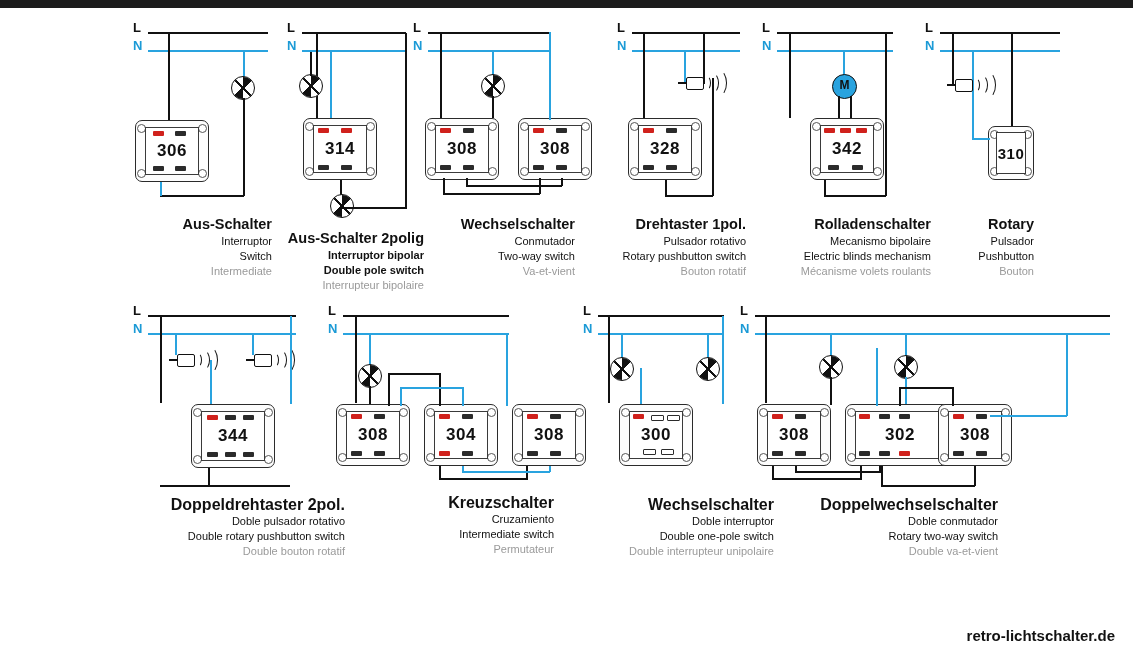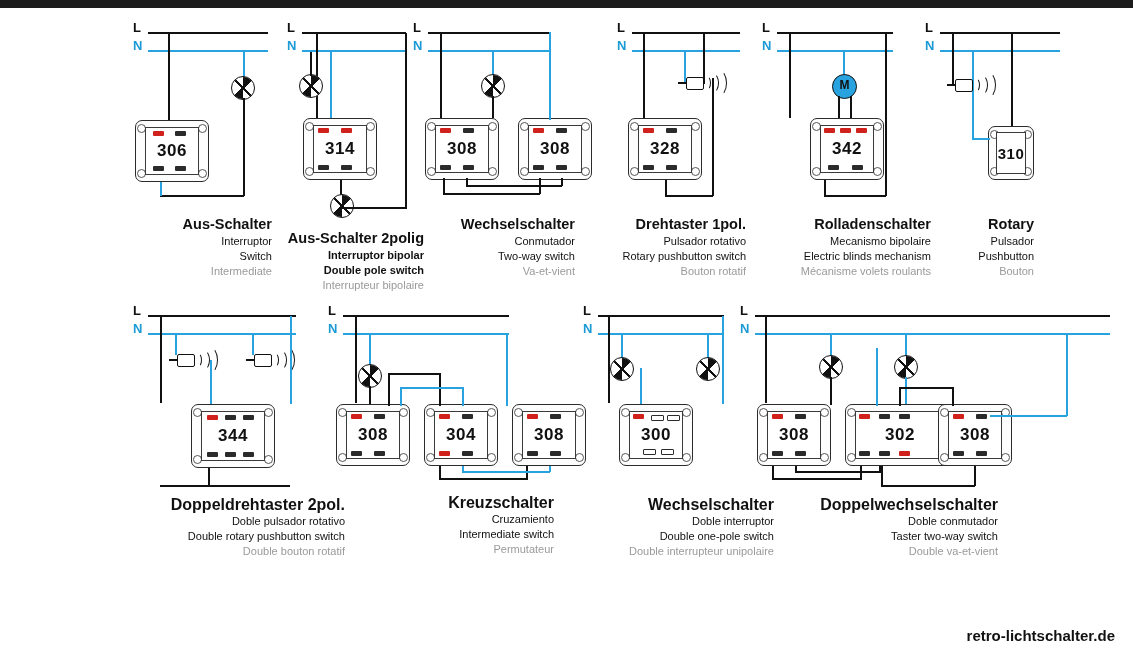--- a/index.html
+++ b/index.html
@@ -633,19 +633,19 @@
     <div class="wire h" style="left:881px;top:477px;width:94px;"></div>
     <div class="wire v" style="left:974px;top:458px;height:20px;"></div>
 
     <div class="wire v blue" style="left:1066px;top:326px;height:82px;"></div>
     <div class="wire h blue" style="left:990px;top:407px;width:77px;"></div>
     <div class="wire v blue" style="left:876px;top:340px;height:58px;"></div>
 
     <div class="cap" style="left:782px;top:487px;width:216px;">
       <div class="t1" style="font-size:16px;">Doppelwechselschalter</div>
       <div class="t2">Doble conmutador</div>
-      <div class="t3">Taster two-way switch</div>
+      <div class="t3">Rotary two-way switch</div>
       <div class="t4">Double va-et-vient</div>
     </div>
   </div>
 
   <div class="brand">retro-lichtschalter.de</div>
 </div>
 
 </body></html>

